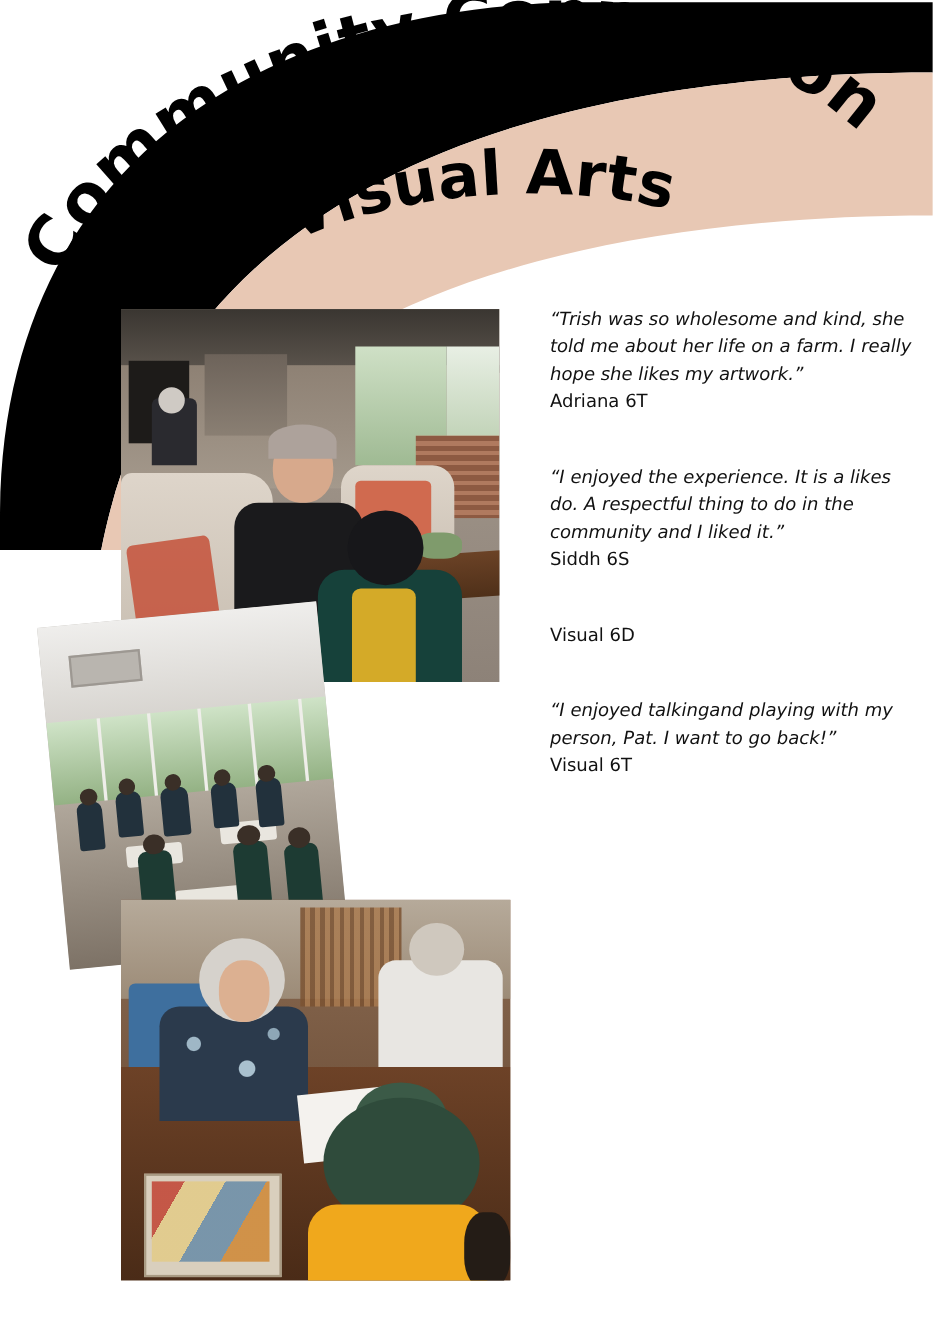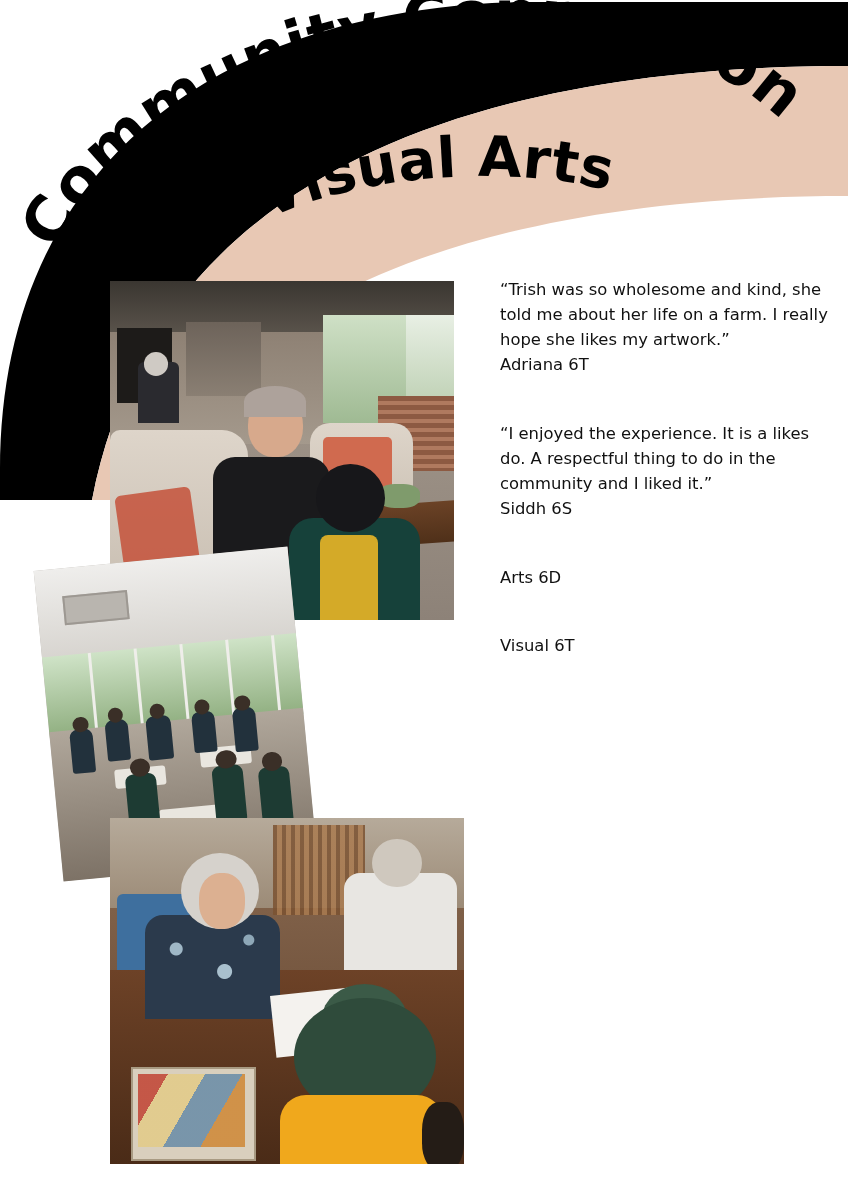--- a/index.html
+++ b/index.html
@@ -321,20 +321,21 @@
     width: 330px;
   }
   .quote-block {
     margin-bottom: 44px;
   }
   .quote-text {
     font-size: 16.4px;
     line-height: 1.52;
     color: #111111;
     margin: 0;
+    font-style: italic;
   }
   .quote-author {
     font-size: 16.4px;
     line-height: 1.52;
     color: #111111;
     margin: 0;
   }
 </style>
 </head>
 <body>
@@ -455,20 +456,21 @@
     <p class="quote-text">“Trish was so wholesome and kind, she told me about her life on a farm. I really hope she likes my artwork.”</p>
     <p class="quote-author">Adriana 6T</p>
   </div>
 
   <div class="quote-block">
     <p class="quote-text">“I enjoyed the experience. It is a likes do. A respectful thing to do in the community and I liked it.”</p>
     <p class="quote-author">Siddh 6S</p>
   </div>
 
   <div class="quote-block">
-    <p class="quote-author">Arts 6D</p>
+    <p class="quote-author">Visual 6D</p>
   </div>
 
   <div class="quote-block">
+    <p class="quote-text">“I enjoyed talkingand playing with my person, Pat. I want to go back!”</p>
     <p class="quote-author">Visual 6T</p>
   </div>
 
 </div>
 
 </body></html>

